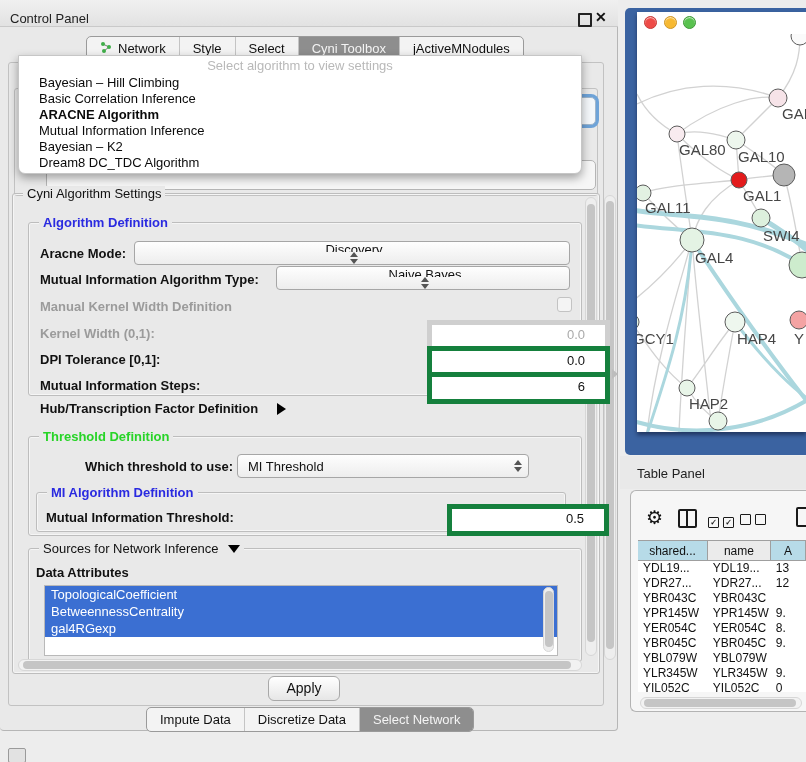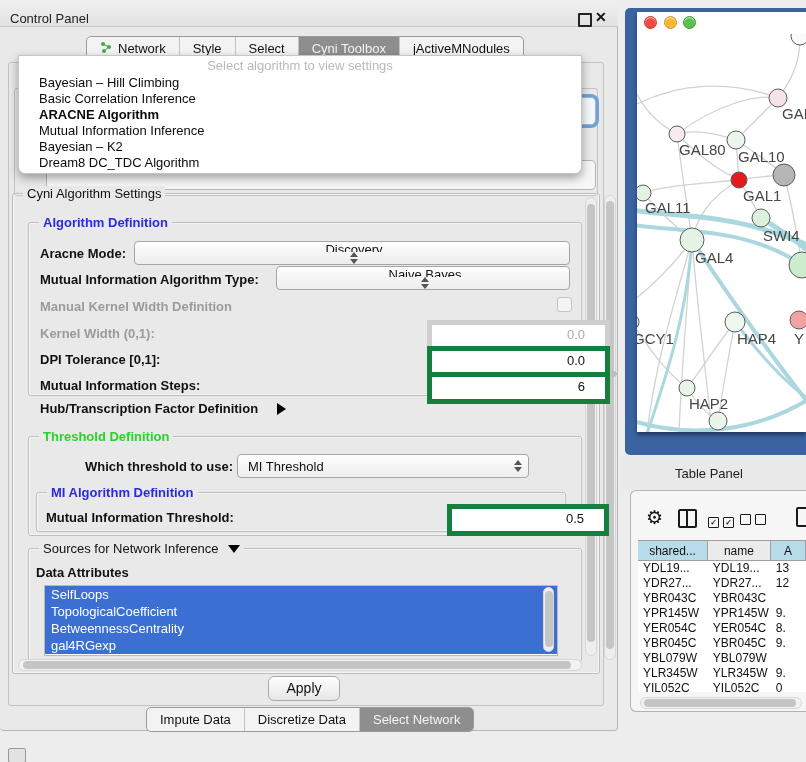--- a/index.html
+++ b/index.html
@@ -82,21 +82,21 @@
   
   .net-frame{left:625px;top:8px;width:181px;height:447px;background:#3b63a1;border-radius:5px 0 0 5px;}
   .net-window{left:637px;top:12px;width:169px;height:420px;background:#ffffff;box-shadow:0 3px 4px rgba(0,0,20,0.45);}
   .traffic{width:11px;height:11px;border-radius:50%;box-shadow:inset 0 1px 1px rgba(255,255,255,.7);}
   .t-red{background:#ee4b47;border:1px solid #c63a36;}
   .t-yellow{background:#f7b932;border:1px solid #cf9626;}
   .t-green{background:#59c24f;border:1px solid #3f9a38;}
 
   
   .tp-titlebar{left:620px;top:456px;width:186px;height:33px;background:#e9e9e9;}
-  .tp-title{left:637px;top:466px;font-size:13px;color:#222;margin-left:38px;}
+  .tp-title{left:637px;top:466px;font-size:13px;color:#222;}
   .tp-window{left:630px;top:490px;width:180px;height:222px;background:#f6f6f6;border:1px solid #b3b3b3;
     border-radius:6px 0 0 6px;border-right:none;box-sizing:border-box;}
   .gear{font-family:"DejaVu Sans",sans-serif;font-size:19px;color:#111;}
   .split-icon{width:15px;height:15px;border:2px solid #1a1a1a;border-radius:2px;position:relative;}
   .split-icon::after{content:"";position:absolute;left:6px;top:0;width:2px;height:15px;background:#1a1a1a;}
   .cb{width:9px;height:9px;border:1.5px solid #1a1a1a;border-radius:1px;font-size:8px;line-height:9px;
     text-align:center;color:#1a1a1a;font-weight:bold;display:inline-block;}
   .doc-icon{width:14px;height:16px;border:2px solid #1a1a1a;border-radius:2px 6px 2px 2px;}
   .tbl-header{display:flex;}
   .tbl-hcell{height:21px;line-height:21px;font-size:12px;text-align:center;border-right:1px solid #9f9f9f;
@@ -229,21 +229,20 @@
   <div class="abs field" style="left:447px;top:504px;width:112px;">0.5</div>
 
   <div class="abs gbox" style="left:28px;top:548px;width:552px;height:112px;">
     <div class="glegend">
       <span>Sources for Network Inference</span>
       <span class="tri-down" style="margin-left:6px;"></span>
     </div>
   </div>
   <div class="abs lbl" style="left:36px;top:565px;">Data Attributes</div>
   <div class="abs listbox" style="left:44px;top:585px;width:512px;height:69px;" id="src-list">
-      <div class="list-item">SelfLoops</div>
       <div class="list-item">TopologicalCoefficient</div>
       <div class="list-item">BetweennessCentrality</div>
       <div class="list-item">gal4RGexp</div>
     </div>
   <div class="abs vscroll" style="left:543px;top:587px;width:11px;height:65px;">
     <div class="vthumb" style="top:3px;height:56px;"></div>
   </div>
 
   <div class="abs hscroll" style="left:18px;top:659px;width:564px;height:12px;">
     <div class="hthumb" style="left:4px;width:548px;"></div>

